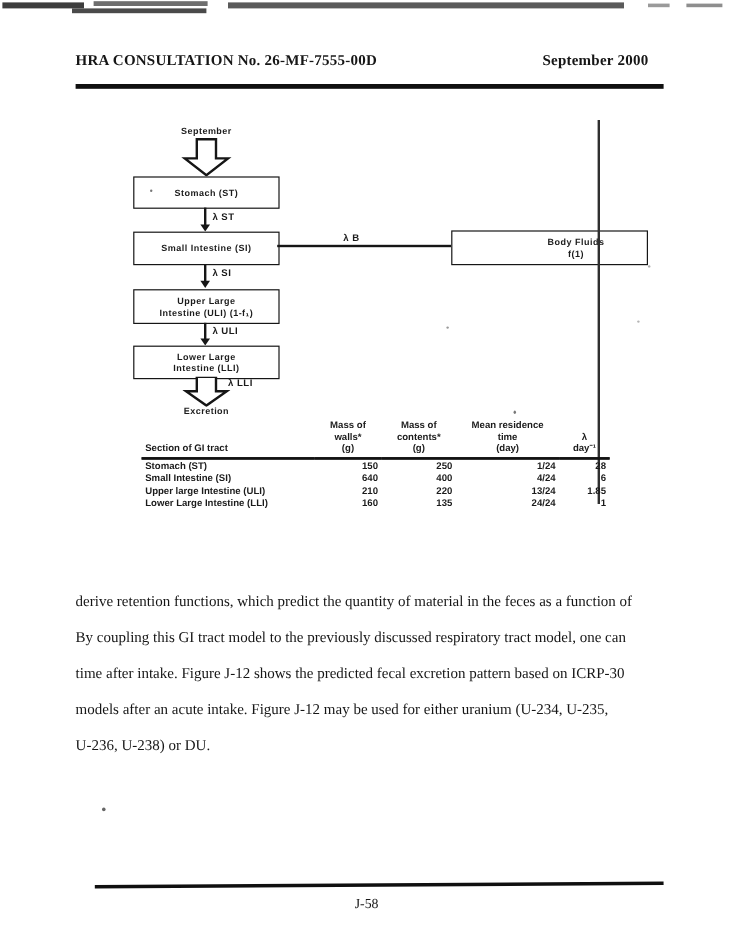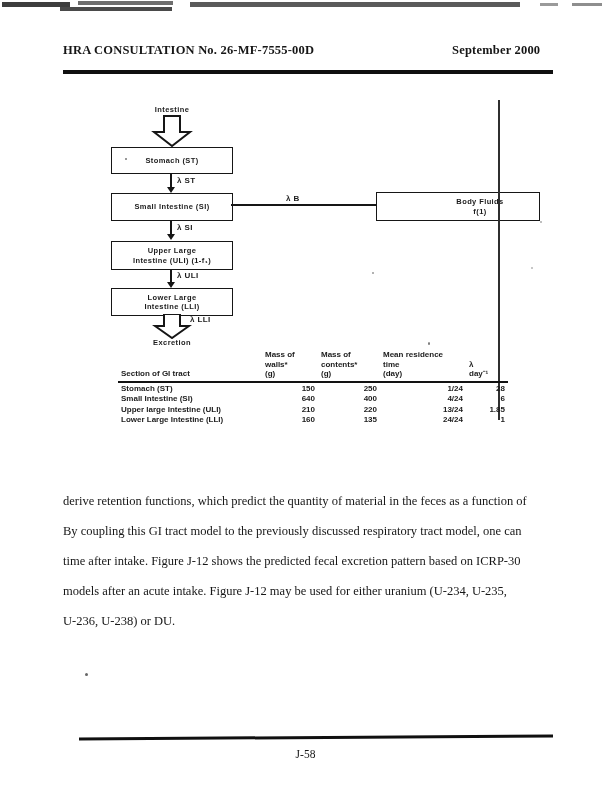--- a/index.html
+++ b/index.html
@@ -28,21 +28,21 @@
   .fc-vline{position:absolute;width:1.8px;background:#161616;}
   .fc-hline{position:absolute;height:1.8px;background:#161616;}
   .fc-arrowhead{position:absolute;width:0;height:0;border-left:4px solid transparent;
                 border-right:4px solid transparent;border-top:6px solid #161616;}
   .fc-bigarrow{position:absolute;}
 
   
   .gi-table{position:absolute;left:118px;top:350px;border-collapse:collapse;
             font-family:"Liberation Sans",sans-serif;font-size:8px;font-weight:700;color:#1b1b1b;}
   .gi-table th{vertical-align:bottom;border-bottom:2.6px solid #121212;padding:0 3px 2px 3px;
-               text-align:left;white-space:pre-line;line-height:9.5px;font-weight:700;}
+               text-align:center;white-space:pre-line;line-height:9.5px;font-weight:700;}
   .gi-table th.first{text-align:left;width:138px;}
   .gi-table td{text-align:right;padding:1px 3px 0 3px;white-space:nowrap;line-height:9.5px;}
   .gi-table td:first-child{text-align:left;}
   .col-w{width:50px;} .col-c{width:56px;} .col-t{width:80px;} .col-l{width:36px;}
 
   
   .fig-caption{position:absolute;left:0;top:452px;width:611px;text-align:center;font-size:9px;letter-spacing:.2px;}
   .body-text{position:absolute;left:63px;top:494px;width:500px;font-size:12.5px;}
   .body-text .line{height:30px;white-space:nowrap;}
 </style>
@@ -55,21 +55,21 @@
   <div class="artifact" style="left:78px;top:1px;width:95px;height:4px;background:#6e6e6e;"></div>
   <div class="artifact" style="left:60px;top:7px;width:112px;height:4px;background:#4a4a4a;"></div>
   <div class="artifact" style="left:190px;top:2px;width:330px;height:5px;background:#5a5a5a;"></div>
   <div class="artifact" style="left:540px;top:3px;width:18px;height:3px;background:#9a9a9a;"></div>
   <div class="artifact" style="left:572px;top:3px;width:30px;height:3px;background:#8e8e8e;"></div>
 
   <div class="hdr-text hdr-left">HRA CONSULTATION No. 26-MF-7555-00D</div>
   <div class="hdr-text hdr-right">September 2000</div>
   <div class="hdr-rule"></div>
 
-  <div class="fc-label" style="left:140px;top:105px;width:64px;text-align:center;">Intestine</div>
+  <div class="fc-label" style="left:140px;top:105px;width:64px;text-align:center;">September</div>
 
   <svg class="fc-bigarrow" style="left:150px;top:115px;" width="44" height="33" viewBox="0 0 44 33">
     <path d="M14 1 H30 V17 H40 L22 31 L4 17 H14 Z" fill="#ffffff" stroke="#161616" stroke-width="2"></path>
   </svg>
 
   <div class="fc-box" style="left:111px;top:147px;width:120px;height:25px;">Stomach (ST)</div>
 
   <div class="fc-vline" style="left:170px;top:173px;height:15px;"></div>
   <div class="fc-arrowhead" style="left:167px;top:187px;"></div>
   <div class="fc-label" style="left:177px;top:176px;font-size:8px;">λ ST</div>

